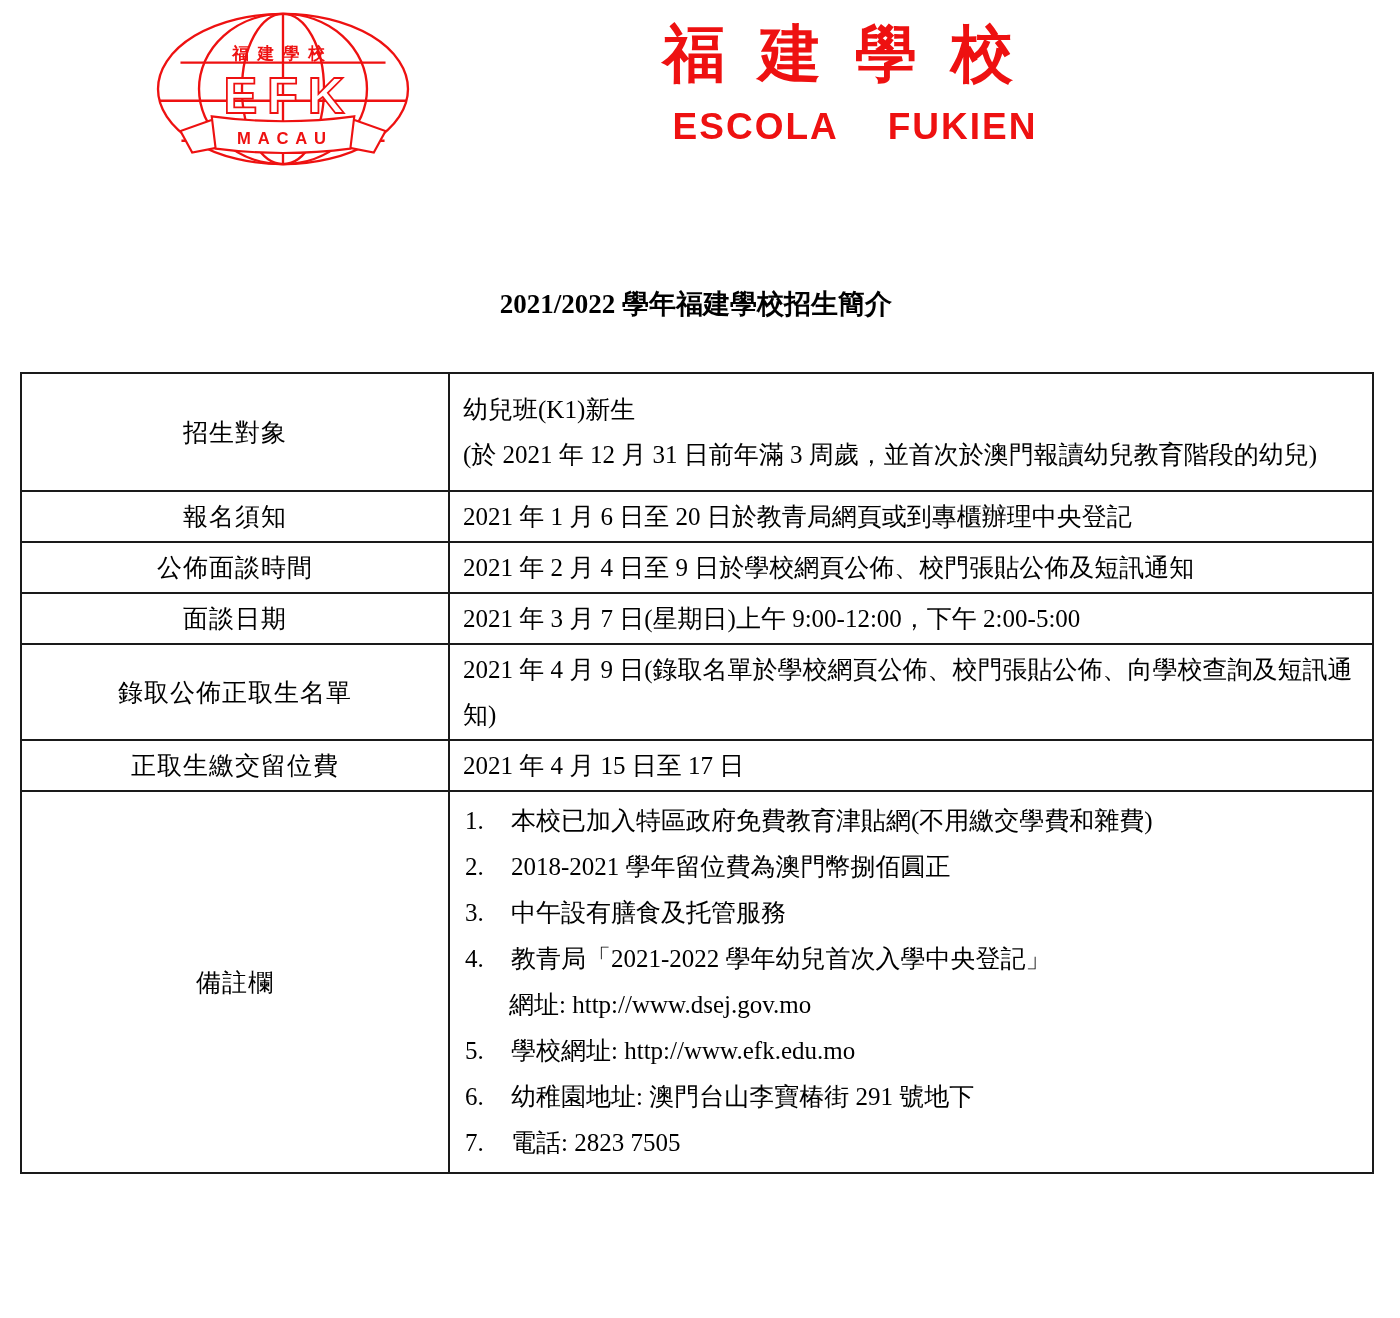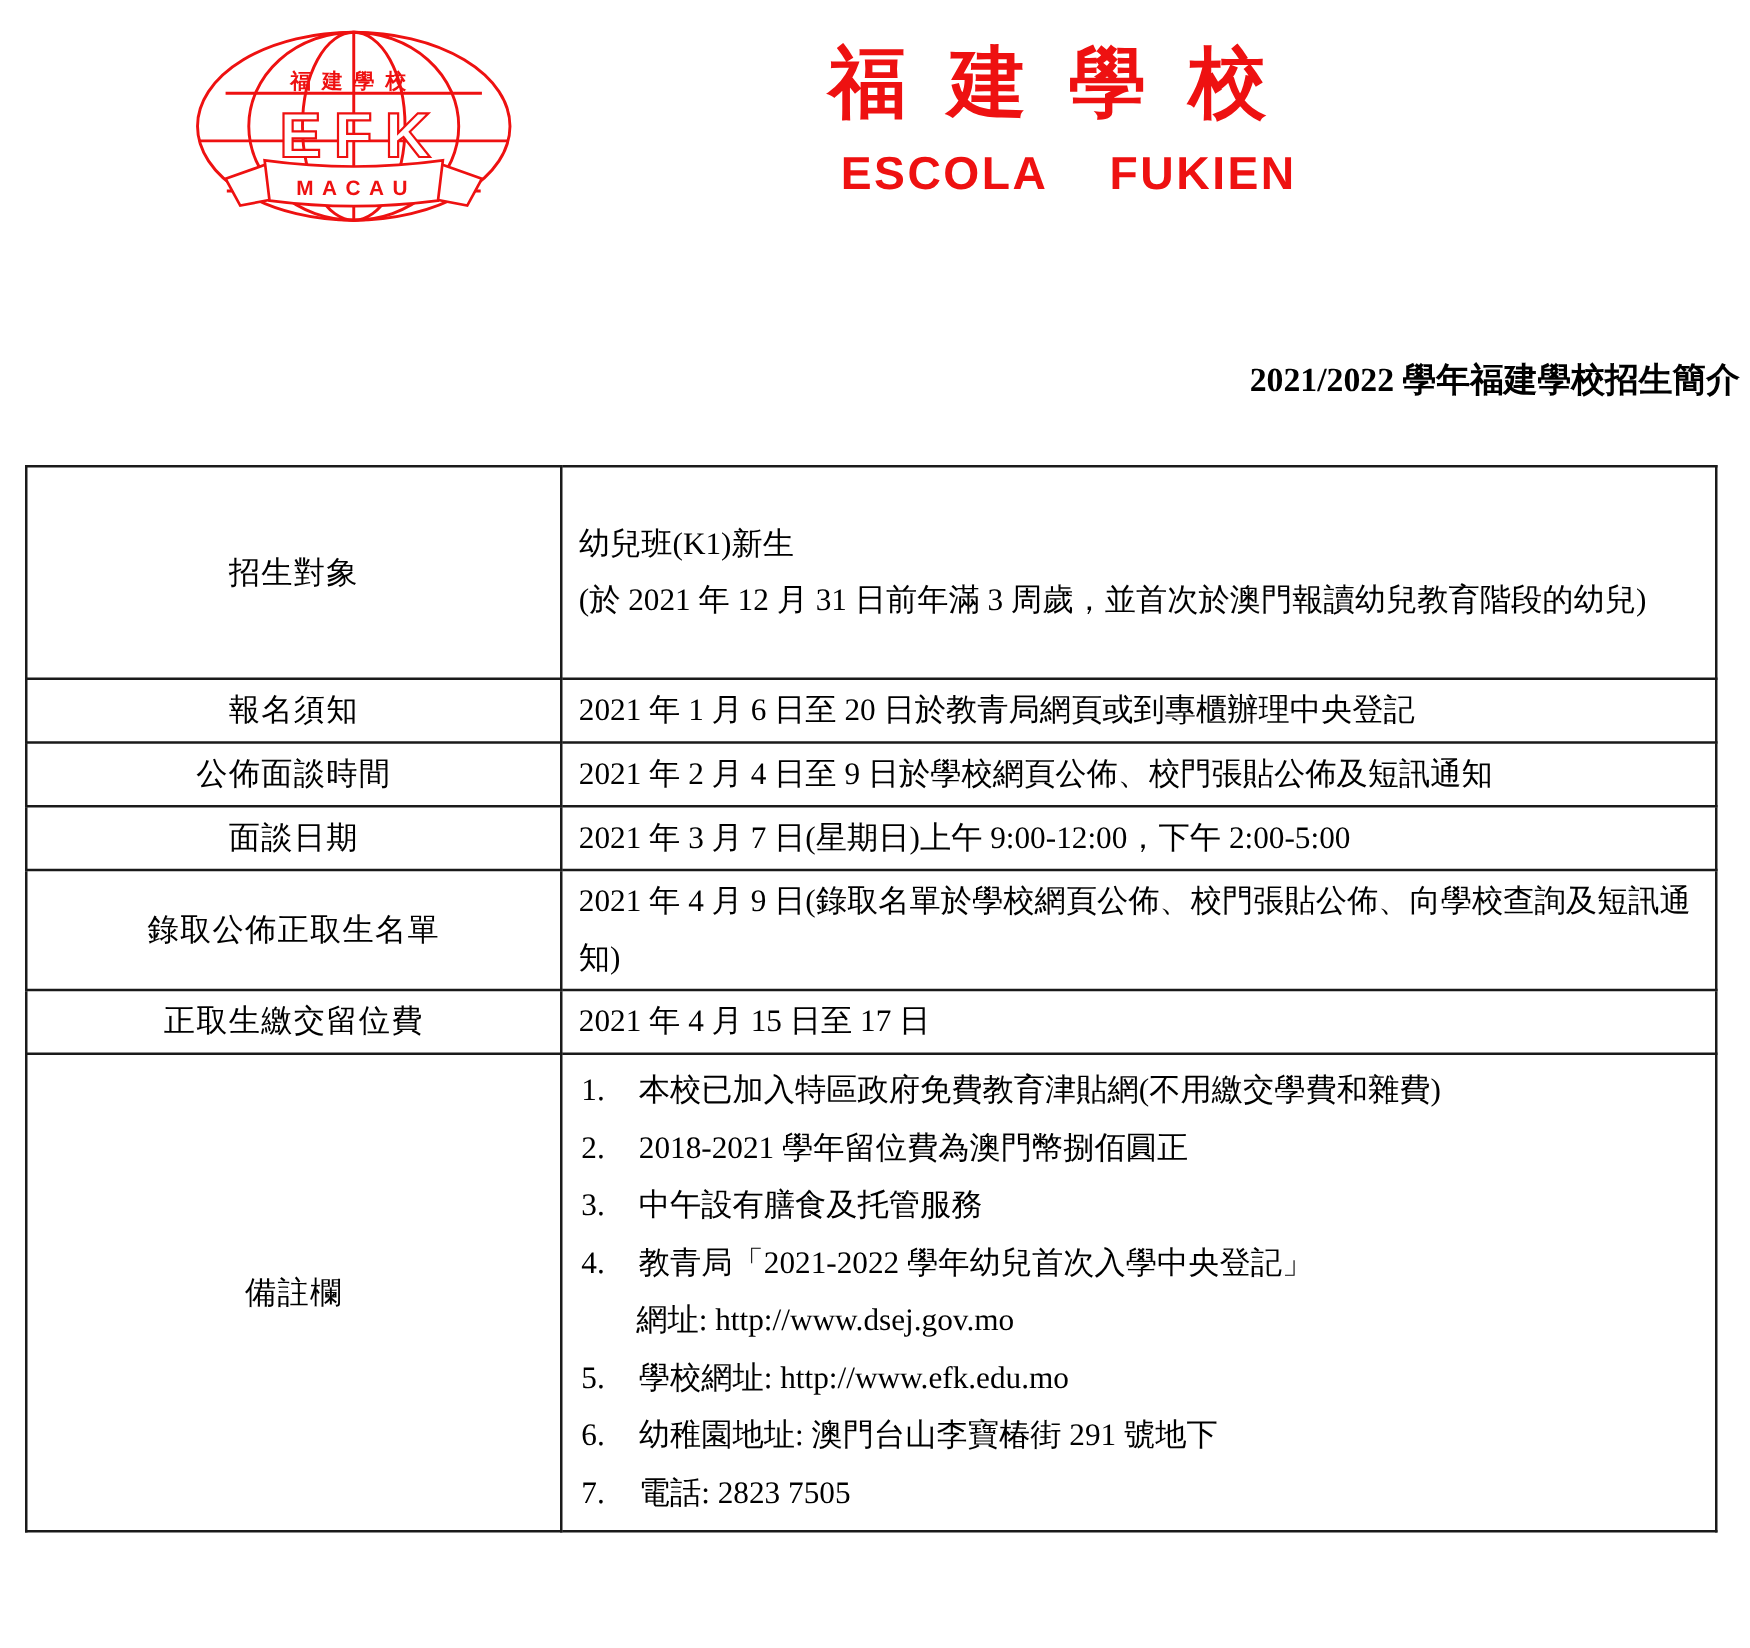--- a/index.html
+++ b/index.html
@@ -1,50 +1,50 @@
 <!DOCTYPE html>
 <html><head>
 <meta charset="utf-8">
 <style>
   html,body { margin:0; padding:0; }
   body {
     width:1400px; height:1318px; background:#ffffff; color:#000;
     font-family:"Liberation Serif","DejaVu Serif",serif;
     position:relative; overflow:hidden;
   }
-  .header { position:absolute; left:0; top:0; width:1400px; height:270px;margin-top:12px; }
+  .header { position:absolute; left:0; top:0; width:1400px; height:270px; }
   .logo { position:absolute; left:150px; top:6px; width:266px; height:166px; }
   .name-zh {
     position:absolute; left:545px; top:12px; width:620px; text-align:center;
     font-size:62px; font-weight:700; color:#ee1111; letter-spacing:34px;
     font-family:"DejaVu Serif","Liberation Serif",serif; white-space:nowrap;
   }
   .name-pt {
     position:absolute; left:545px; top:106px; width:620px; text-align:center;
     font-size:37px; font-weight:bold; color:#ee1111;
     font-family:"Liberation Sans","DejaVu Sans",sans-serif;
     letter-spacing:2px; word-spacing:38px; white-space:nowrap;
   }
   .doc-title {
-    position:absolute; left:0; top:286px; width:1392px; text-align:right;
+    position:absolute; left:0; top:286px; width:1392px; text-align:center;
     font-size:27px; font-weight:bold; margin:0;
   }
   table.main {
     position:absolute; left:20px; top:372px; width:1352px;
     border-collapse:collapse; table-layout:fixed;
   }
   col.c-label { width:428px; }
   col.c-value { width:924px; }
   table.main td {
     border:2px solid #1a1a1a; font-size:25px; line-height:45px;
     overflow:hidden;
   }
   td.label { text-align:center; vertical-align:middle; letter-spacing:1px; }
   td.value { padding:2px 10px 2px 13px; vertical-align:middle; }
-  tr.h-r0 { height:170px; }
+  tr.h-r0 { height:118px; }
   tr.h-r1 { height:46px;margin-left:28px; }
   tr.h-r2 { height:45px; }
   tr.h-r3 { height:48px; }
   tr.h-r4 { height:92px; }
   tr.h-r5 { height:45px; }
   tr.h-r6 { height:45px; }
   tr.h-r7 { height:95px; }
   tr.h-r8 { height:370px; }
   td.remarks { padding:6px 10px 6px 13px; vertical-align:middle; }
   .remark-item { display:flex; line-height:46px; }

